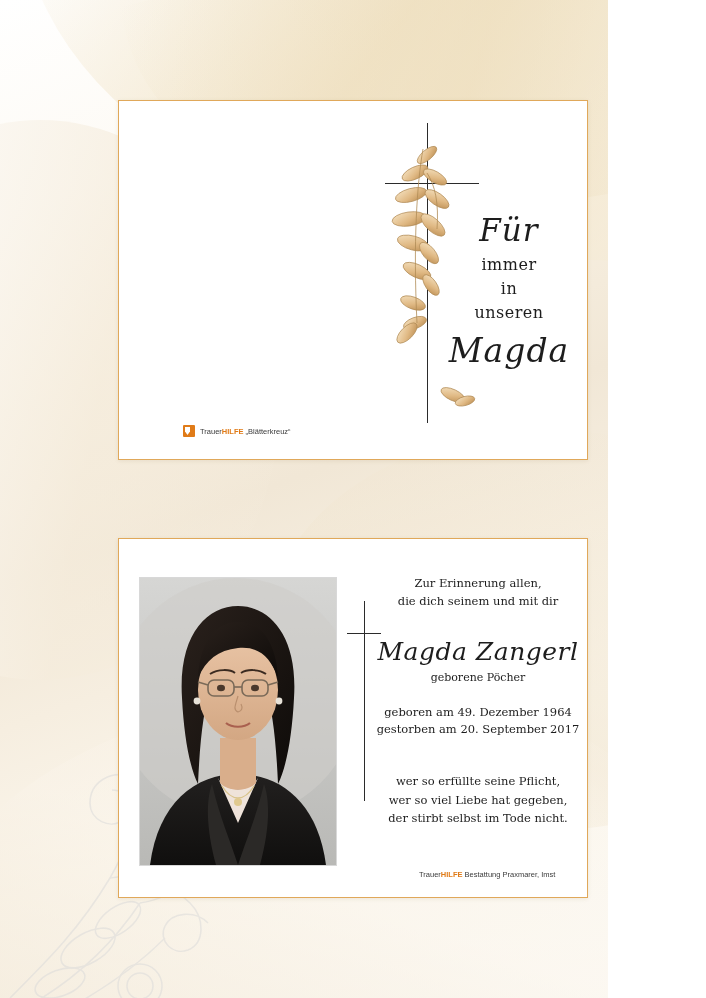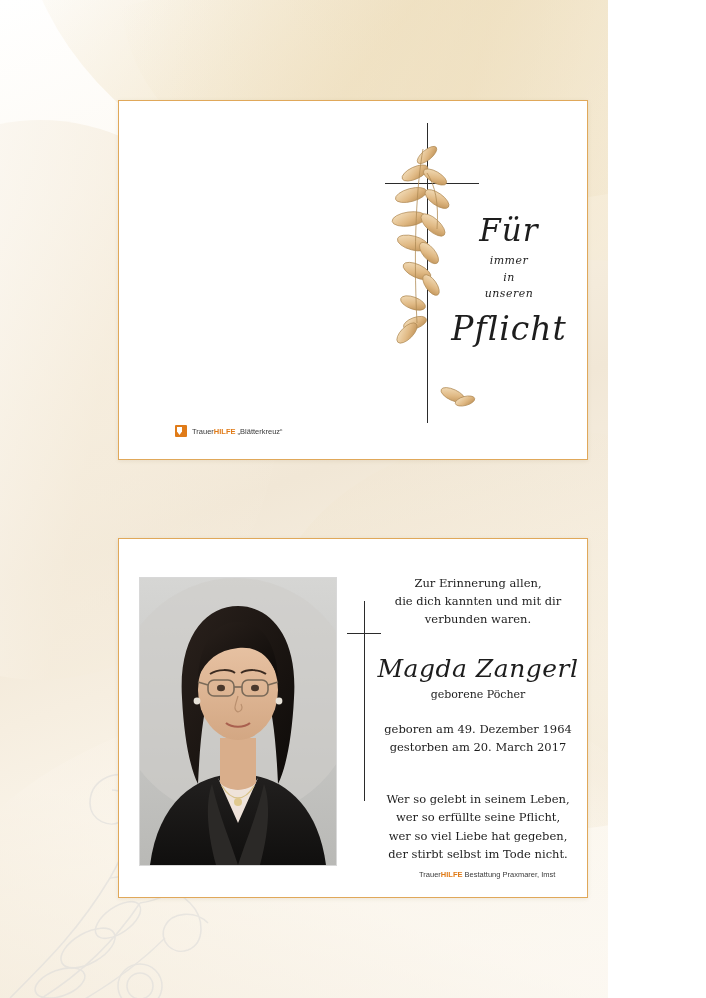--- a/index.html
+++ b/index.html
@@ -133,24 +133,23 @@
   .verse {
     position: absolute;
     left: 320px;
     top: 112px;
     width: 140px;
     text-align: center;
     color: #1d1d1d;
   }
   .verse .line {
     font-family: "DejaVu Serif", serif;
-    font-size: 11px;
+    font-size: 16px;
     letter-spacing: 0.5px;
     line-height: 1.5;
-    font-style: italic;
   }
   .verse .script {
     font-family: "DejaVu Serif", serif;
     font-style: italic;
     font-size: 31px;
     line-height: 1.1;
     letter-spacing: 1px;
   }
   .verse .script.small-gap { margin-bottom: 6px; }
   .verse .script.bottom { margin-top: 8px; font-size: 33px; }
@@ -159,21 +158,21 @@
   .brand {
     position: absolute;
     display: flex;
     align-items: center;
     gap: 5px;
     font-family: "Liberation Sans", sans-serif;
     font-size: 7.5px;
     color: #5a5a5a;
     white-space: nowrap;
   }
-  .brand-top { left: 56px; bottom: 22px; }
+  .brand-top { left: 64px; bottom: 22px; }
   .brand-bottom { left: 300px; bottom: 18px; }
   .brand-logo {
     width: 12px;
     height: 12px;
     background: #e07b18;
     position: relative;
     border-radius: 1px;
     flex: 0 0 auto;
   }
   .brand-logo:after {
@@ -325,21 +324,21 @@
           <path d="M56 40 C 64 52, 68 70, 66 96"></path>
         </g>
       </svg>
     </div>
 
     <div class="verse">
       <div class="script small-gap">Für</div>
       <div class="line">immer</div>
       <div class="line">in</div>
       <div class="line">unseren</div>
-      <div class="script bottom">Pflicht</div>
+      <div class="script bottom">Magda</div>
     </div>
 
     <div class="brand brand-top">
       <span class="brand-logo"></span>
       <span class="brand-txt">
         <span class="t1">Trauer</span><span class="t2">HILFE</span><span class="t3"> „Blätterkreuz“</span>
       </span>
     </div>
   </div>
 
@@ -407,31 +406,29 @@
     </div>
 
     <div class="small-cross">
       <div class="v"></div>
       <div class="h"></div>
     </div>
 
     <div class="memorial">
       <div class="mem-intro">
         <div>Zur Erinnerung allen,</div>
-        <div>die dich kannten und mit dir</div>
-        <div>verbunden waren.</div>
+        <div>die dich seinem und mit dir</div>
       </div>
       <div class="mem-name">Magda Zangerl</div>
       <div class="mem-maiden">geborene Pöcher</div>
       <div class="mem-dates">
         <div>geboren am 49. Dezember 1964</div>
-        <div>gestorben am 20. March 2017</div>
+        <div>gestorben am 20. September 2017</div>
       </div>
       <div class="mem-poem">
-        <div>Wer so gelebt in seinem Leben,</div>
         <div>wer so erfüllte seine Pflicht,</div>
         <div>wer so viel Liebe hat gegeben,</div>
         <div>der stirbt selbst im Tode nicht.</div>
       </div>
     </div>
 
     <div class="brand brand-bottom">
       <span class="brand-txt">
         <span class="t1">Trauer</span><span class="t2">HILFE</span><span class="t3"> Bestattung Praxmarer, Imst</span>
       </span>

